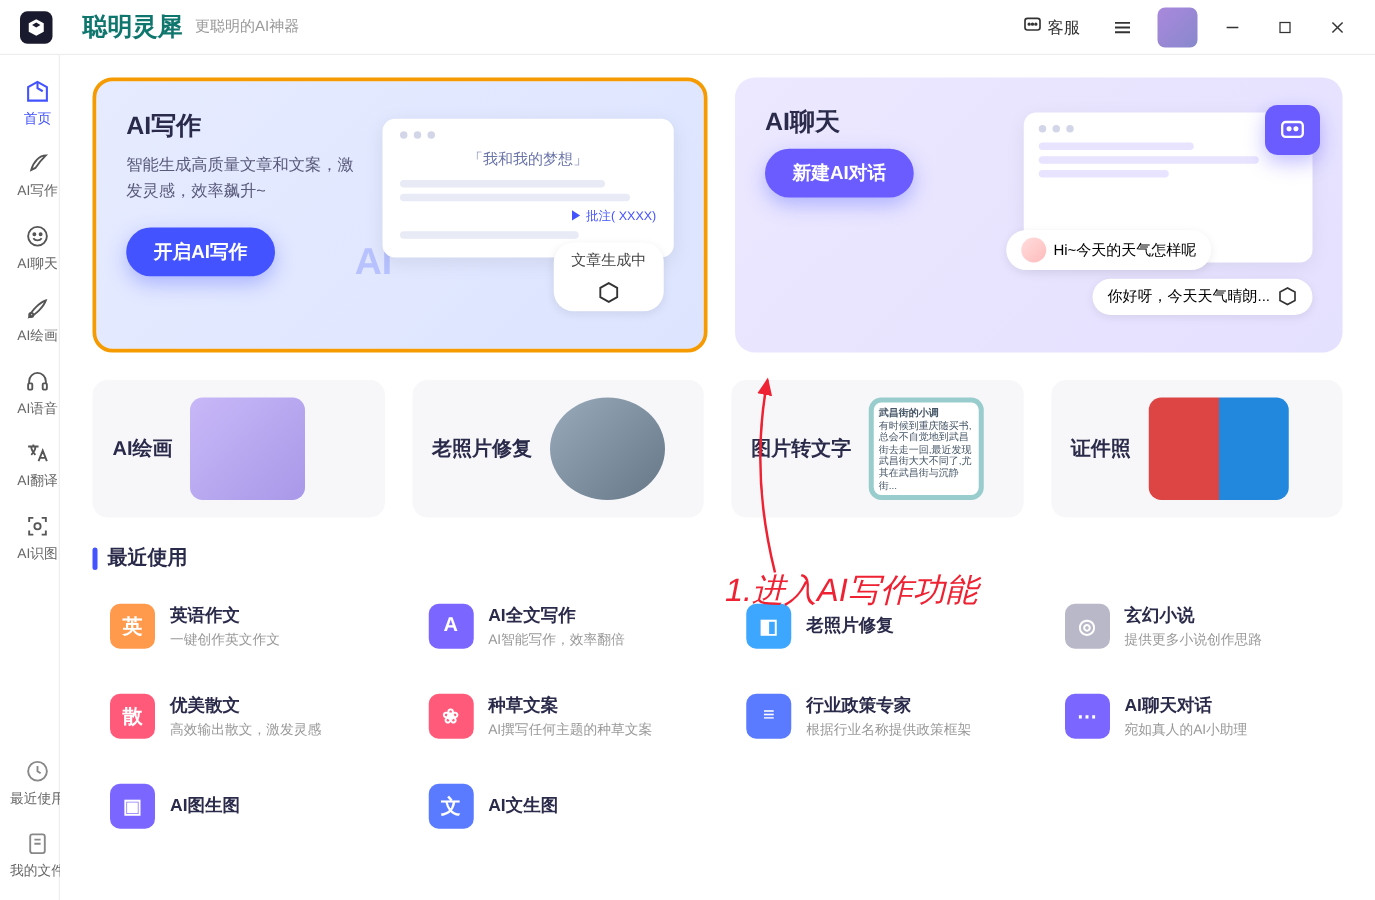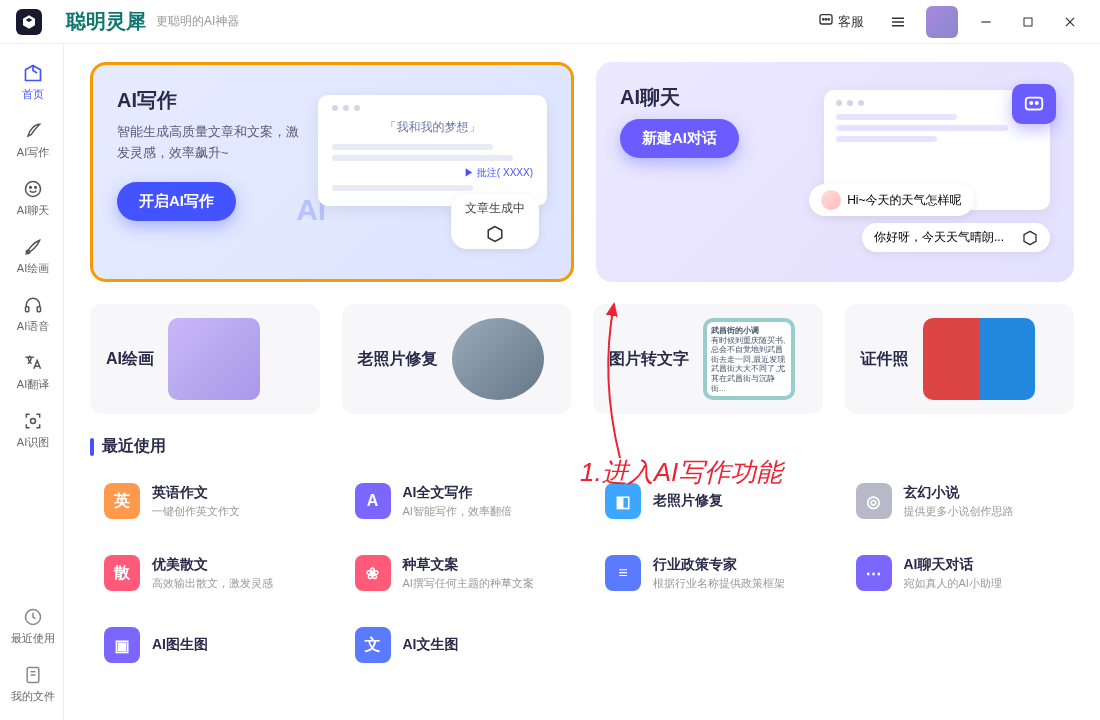--- a/index.html
+++ b/index.html
@@ -11,21 +11,21 @@
 .logo svg { fill: #fff; }
 .app-name { font-weight: 700; font-size: 20px; color: #0f766e; margin-right: 10px; margin-left: 16px; }
 .tagline { font-size: 12px; color: #999; }
 .titlebar-right { margin-left: auto; display: flex; align-items: center; gap: 14px; }
 .support-btn { display: flex; align-items: center; gap: 4px; font-size: 13px; color: #333; cursor: pointer; padding: 4px 6px; }
 .menu-btn, .win-btn { width: 28px; height: 28px; display: flex; align-items: center; justify-content: center; cursor: pointer; color: #333; }
 .avatar { width: 32px; height: 32px; border-radius: 6px; background: linear-gradient(135deg,#a8d,#88c); }
 
 
 .layout { display: flex; height: calc(100% - 44px); }
-.sidebar { width: 64px; border-right: 1px solid #eee; display: flex; flex-direction: column; align-items: flex-end; padding-top: 12px; gap: 6px; }
+.sidebar { width: 48px; border-right: 1px solid #eee; display: flex; flex-direction: column; align-items: flex-start; padding-top: 12px; gap: 6px; }
 .nav-item { width: 60px; display: flex; flex-direction: column; align-items: center; gap: 3px; padding: 6px 0; cursor: pointer; border-radius: 8px; }
 .nav-item.active { color: #4353ff; }
 .nav-item .nav-ico { width: 22px; height: 22px; display:flex; align-items:center; justify-content:center; }
 .nav-item .nav-lbl { font-size: 11px; color: #666; }
 .nav-item.active .nav-lbl { color: #4353ff; }
 
 
 .main { flex: 1; padding: 18px 26px; overflow: hidden; background: #fff; }
 
 
@@ -43,21 +43,21 @@
 .mock-dots span { width: 6px; height: 6px; border-radius: 50%; background: #d3d6e8; }
 .mock-quoted { font-size: 12px; color: #6a74a8; text-align: center; margin-bottom: 8px; }
 .mock-line { height: 6px; background: #e8eaf6; border-radius: 3px; margin: 5px 0; }
 .mock-anno { font-size: 10px; color: #4353ff; text-align: right; margin: 4px 0; }
 .mock-status { background: #fff; border-radius: 16px; padding: 6px 14px; font-size: 12px; color: #444; display: flex; align-items: center; gap: 8px; position: absolute; bottom: 8px; right: 8px; box-shadow: 0 2px 8px rgba(0,0,0,.08); flex-direction: column; }
 .ai-badge { position: absolute; left: -10px; bottom: 30px; font-size: 30px; font-weight: 800; color: #b7c2ff; }
 .chat-window { position: absolute; right: 0; top: 6px; width: 94%; background:#fff; border-radius: 10px; padding: 10px 12px; box-shadow: 0 4px 16px rgba(0,0,0,.06); height: 120px; }
 .chat-window .mock-line { background:#e8e4ff; }
 .chat-bubble1 { position:absolute; bottom: 44px; left: 0; background:#fff; border-radius:16px; padding:6px 12px; font-size:12px; display:flex; align-items:center; gap:6px; box-shadow:0 2px 8px rgba(0,0,0,.08);}
 .chat-bubble1 .mini-av { width:20px; height:20px; border-radius:50%; background:linear-gradient(135deg,#fdd,#fbb);}
-.chat-bubble2 { position:absolute; bottom: 8px; right: 0; background:#fff; border-radius:16px; padding:6px 12px; font-size:12px; box-shadow:0 2px 8px rgba(0,0,0,.08); display:flex; align-items:center; gap:18px;}
+.chat-bubble2 { position:absolute; bottom: 8px; right: 0; background:#fff; border-radius:16px; padding:6px 12px; font-size:12px; box-shadow:0 2px 8px rgba(0,0,0,.08); display:flex; align-items:flex-start; gap:6px;}
 .msg-float { position:absolute; top:0; right:-6px; width:44px; height:40px; background:#6a5cff; border-radius:10px; display:flex; align-items:center; justify-content:center; box-shadow:0 6px 16px rgba(106,92,255,.4);}
 
 
 .mid-row { display:flex; gap:22px; margin-bottom:22px; }
 .mid-card { flex:1; border-radius:12px; padding:14px 16px; background:#f7f7fa; display:flex; align-items:center; gap:14px; cursor:pointer; }
 .mid-card .mc-title { font-size:16px; font-weight:700; color:#2a2a4a; }
 .mid-card .mc-img { width:92px; height:82px; border-radius:10px; background:linear-gradient(135deg,#c8b8f8,#a898e8); flex-shrink:0;}
 .mid-card.photo .mc-img { background:linear-gradient(135deg,#9ab,#678); border-radius:50%;}
 .mid-card.ocr .mc-img { background:#fff; border:4px solid #9cc; padding:4px; font-size:8px; color:#456; overflow:hidden; line-height:1.2;}
 .mid-card.idphoto .mc-img { background:linear-gradient(90deg,#d44 50%,#28d 50%); width:112px;}

